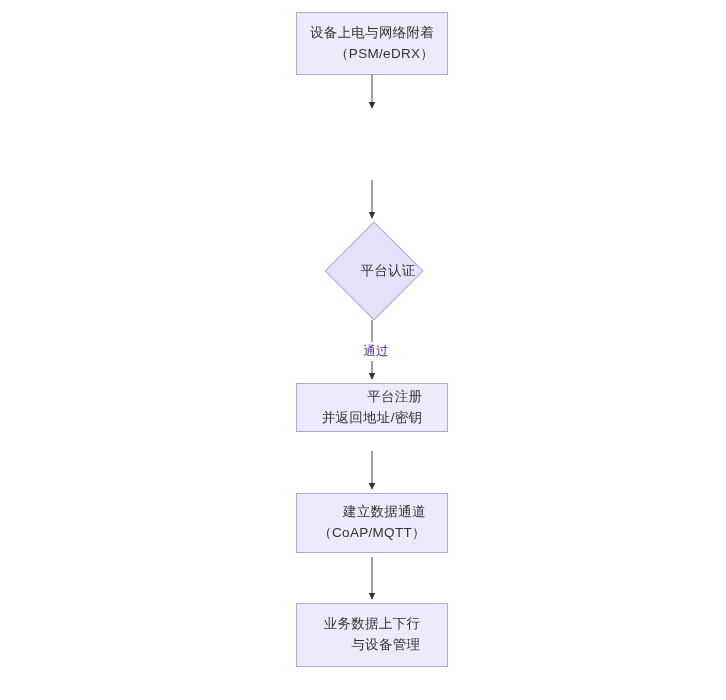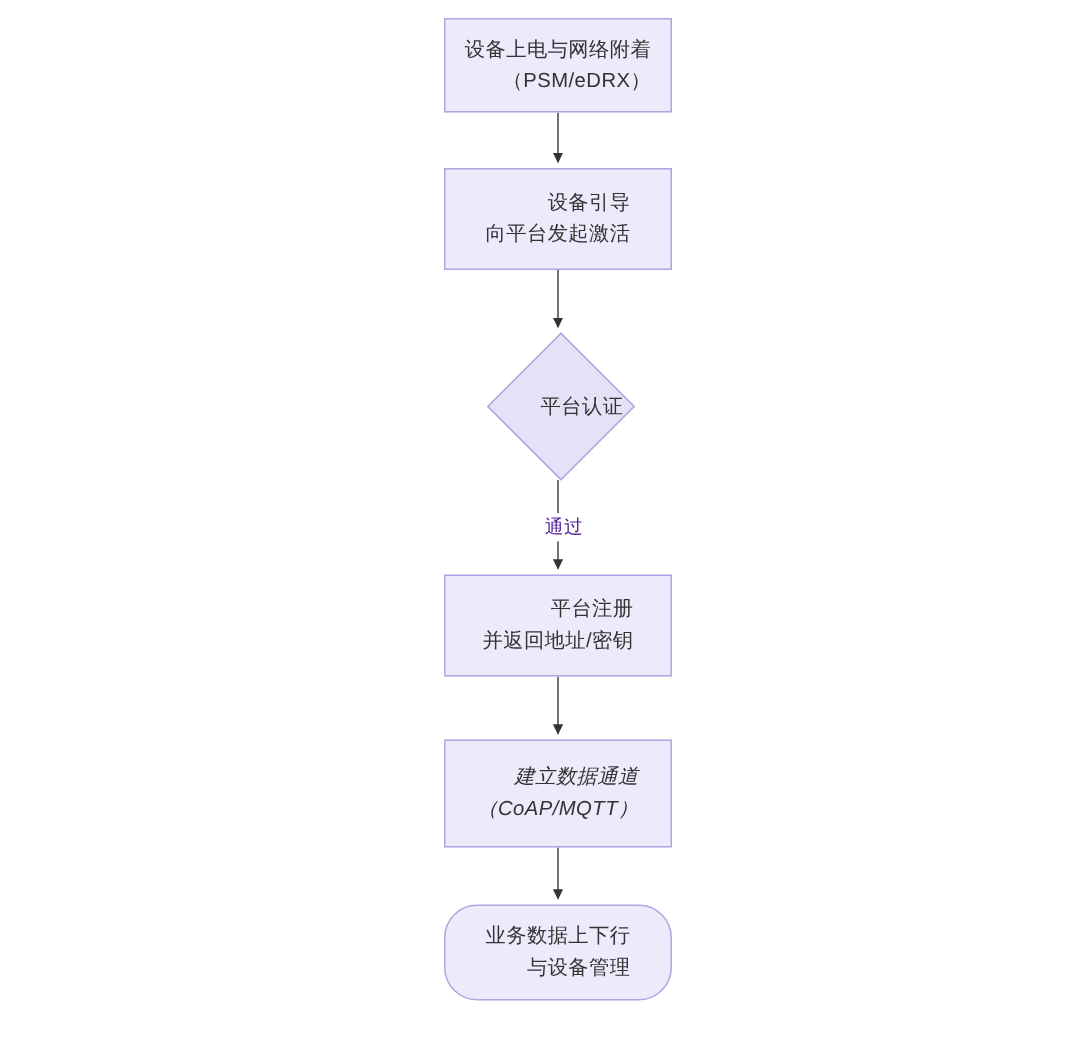--- a/index.html
+++ b/index.html
@@ -104,40 +104,36 @@
     <line x1="372" y1="451" x2="372" y2="489" stroke="#555555" stroke-width="1.1" marker-end="url(#arrow)"></line>
 
     <line x1="372" y1="557" x2="372" y2="599" stroke="#555555" stroke-width="1.1" marker-end="url(#arrow)"></line>
   </svg>
 
   <div class="node" style="left:296px; top:12px; width:152px; height:63px;">
     <span class="node-label">设备上电与网络附着
 （PSM/eDRX）</span>
   </div>
 
-  <div class="node" style="left:296px; top:112px; width:152px; height:68px;">
-    <span class="node-label">设备引导
-向平台发起激活</span>
-  </div>
 
   <div class="diamond-wrap" style="left:325px; top:222px; width:98px; height:98px;">
     <div class="node-diamond" style="left:14px; top:14px;"></div>
     <span class="diamond-text">平台认证</span>
   </div>
 
   <div class="edge-label" style="left:352px; top:342px; width:42px;">通过</div>
 
-  <div class="node" style="left:296px; top:383px; width:152px; height:68px;">
+  <div class="node" style="left:296px; top:383px; width:152px; height:49px;">
     <span class="node-label">平台注册
 并返回地址/密钥</span>
   </div>
 
-  <div class="node" style="left:296px; top:493px; width:152px; height:72px;font-style:italic;">
+  <div class="node" style="left:296px; top:493px; width:152px; height:60px;">
     <span class="node-label">建立数据通道
 （CoAP/MQTT）</span>
   </div>
 
-  <div class="node" style="left:296px; top:603px; width:152px; height:64px;border-radius:22px;">
+  <div class="node" style="left:296px; top:603px; width:152px; height:64px;">
     <span class="node-label">业务数据上下行
 与设备管理</span>
   </div>
 
 </div>
 
 </body></html>

